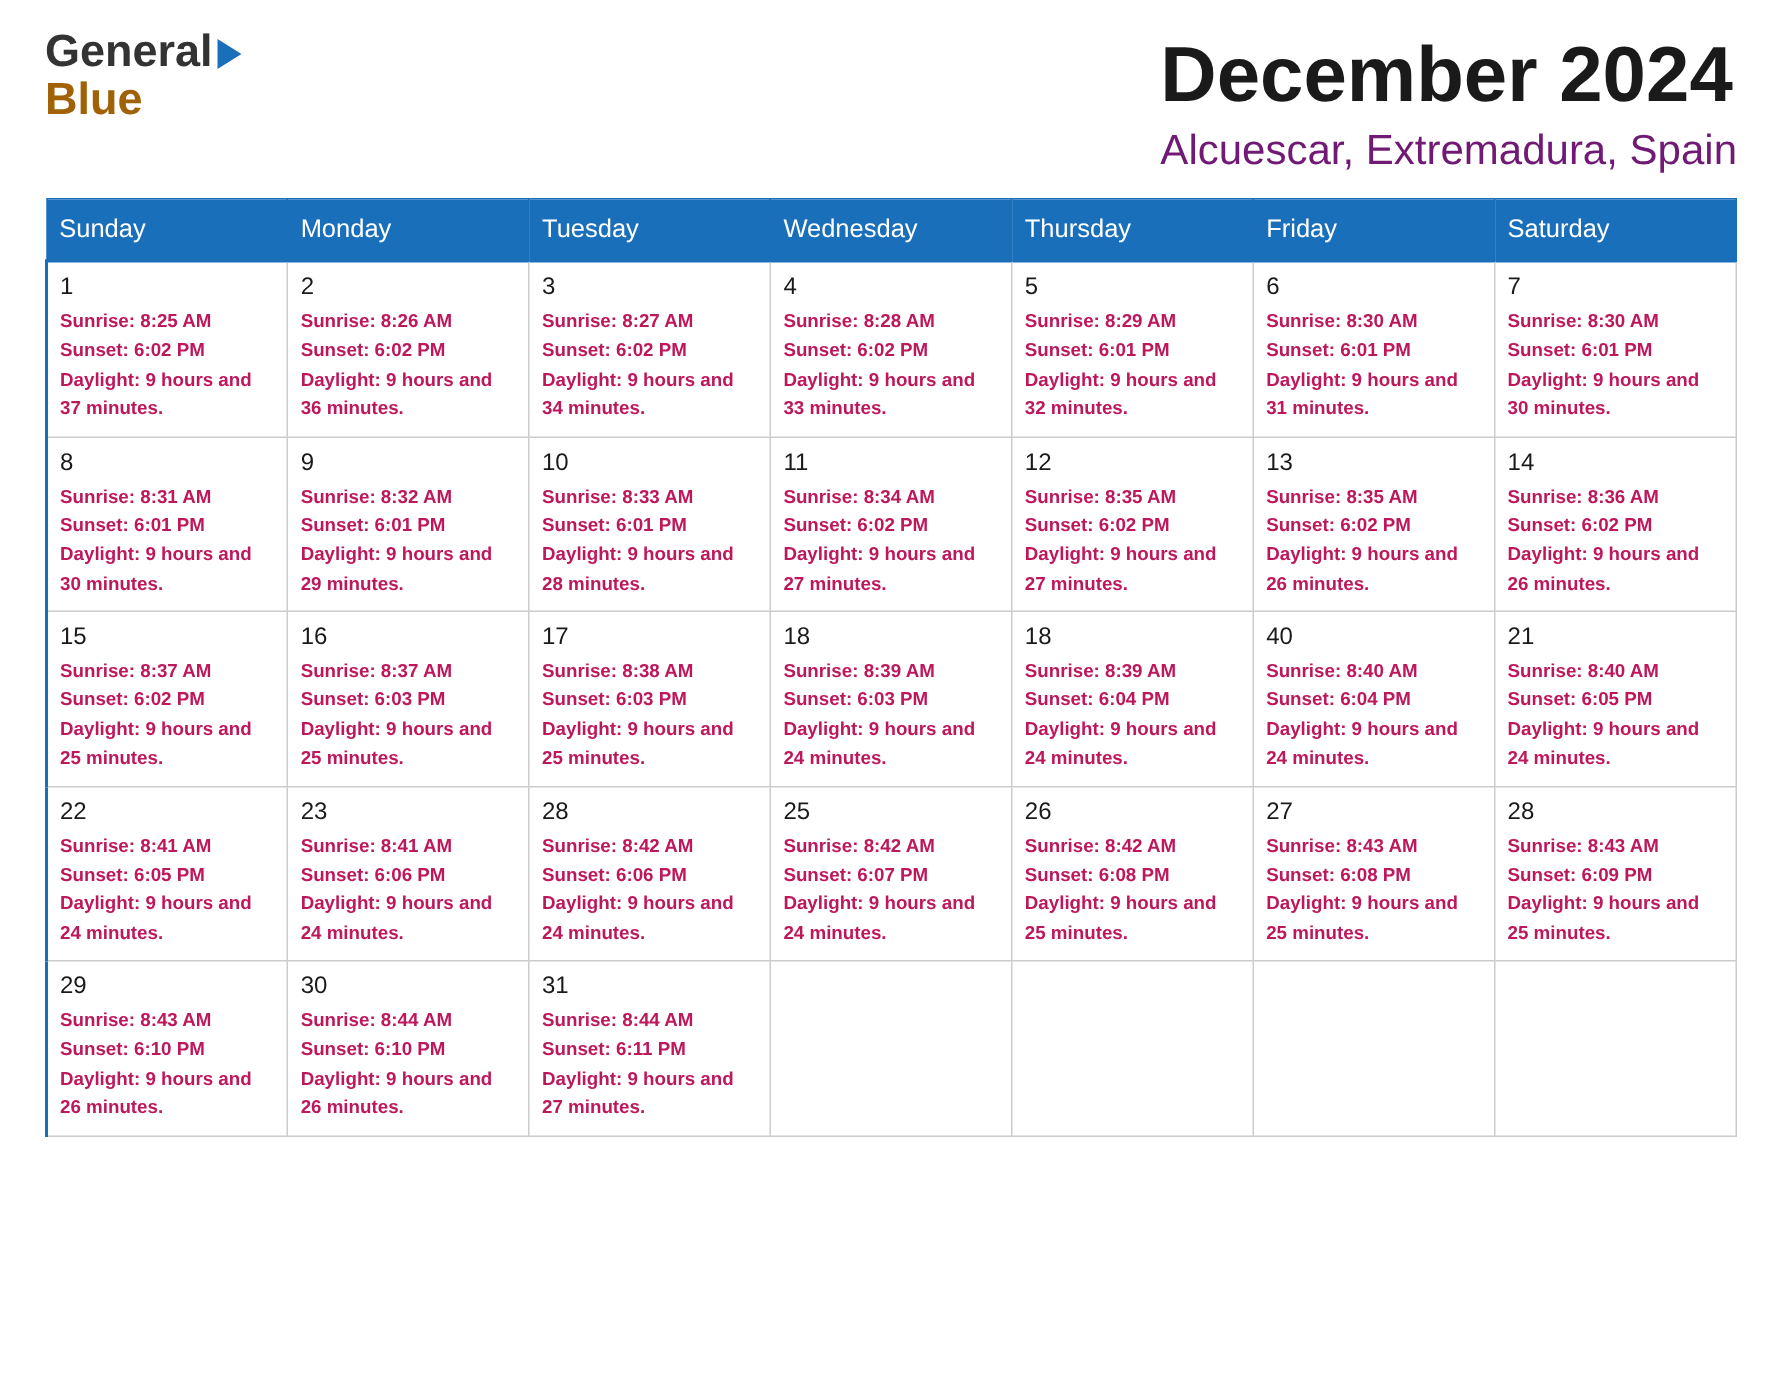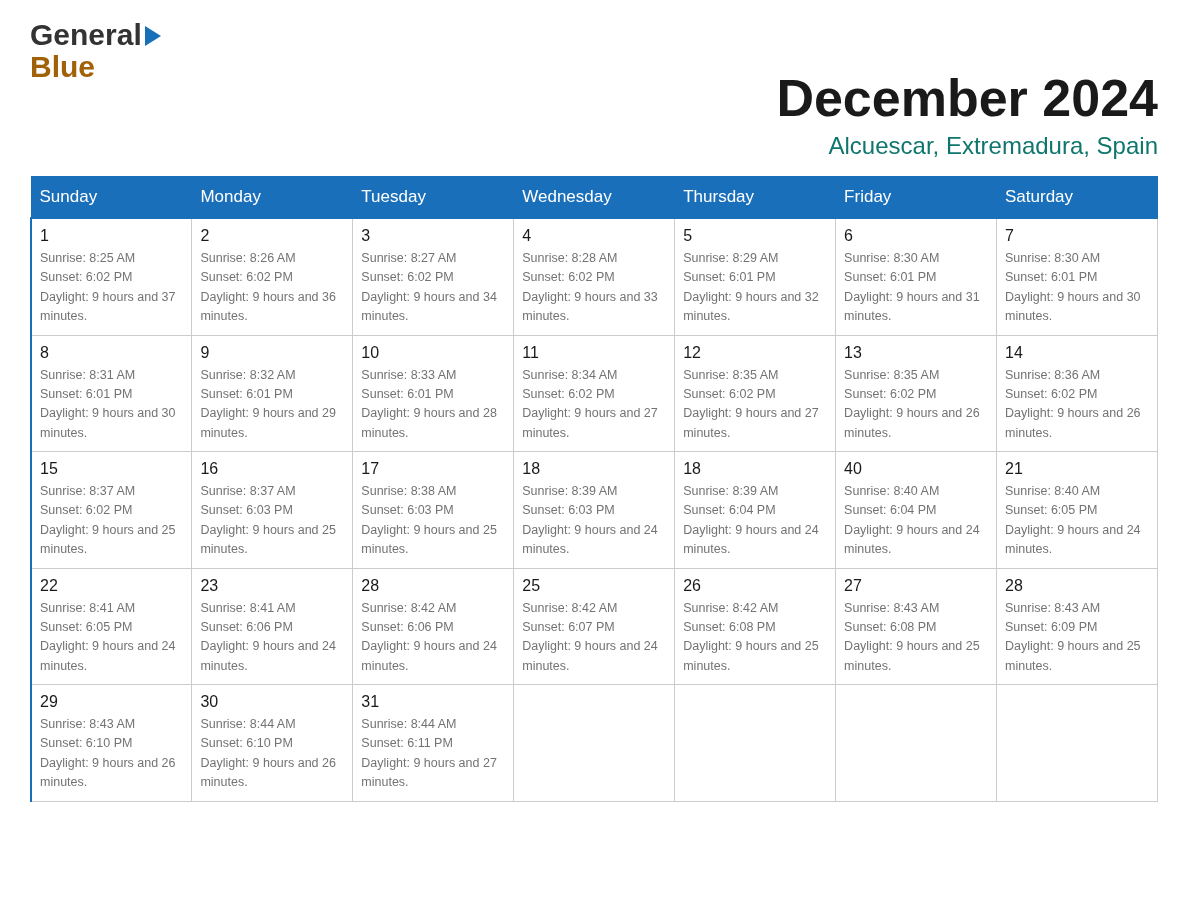--- a/index.html
+++ b/index.html
@@ -15,32 +15,30 @@
       justify-content: space-between;
       align-items: flex-start;
       margin-bottom: 16px;
     }
     .logo {
       display: flex;
       flex-direction: column;
       align-items: center;
     }
     .title-section {
-      text-align: right;
-      margin-top: 48px;
     }
     .title-section h1 {
       font-size: 52px;
       font-weight: bold;
       color: #1a1a1a;
     }
     .title-section h2 {
-      font-size: 24px;
+      font-size: 28px;
       font-weight: normal;
-      color: #0f766e;
+      color: #701a75;
       margin-top: 4px;
     }
     .calendar {
       width: 100%;
       border-collapse: collapse;
       table-layout: fixed;
     }
     .calendar thead tr th {
       background: #1a6fba;
       color: #fff;
@@ -67,21 +65,22 @@
     }
     .day-number {
       font-size: 16px;
       font-weight: normal;
       margin-bottom: 4px;
       color: #1a1a1a;
     }
     .day-info {
       font-size: 12.5px;
       line-height: 1.55;
-      color: #737373;
+      color: #be185d;
+      font-weight: bold;
     }
     .empty-cell {
       background: #fff;
     }
   </style>
 </head>
 <body>
 
 <div class="header">
   <div class="logo">

